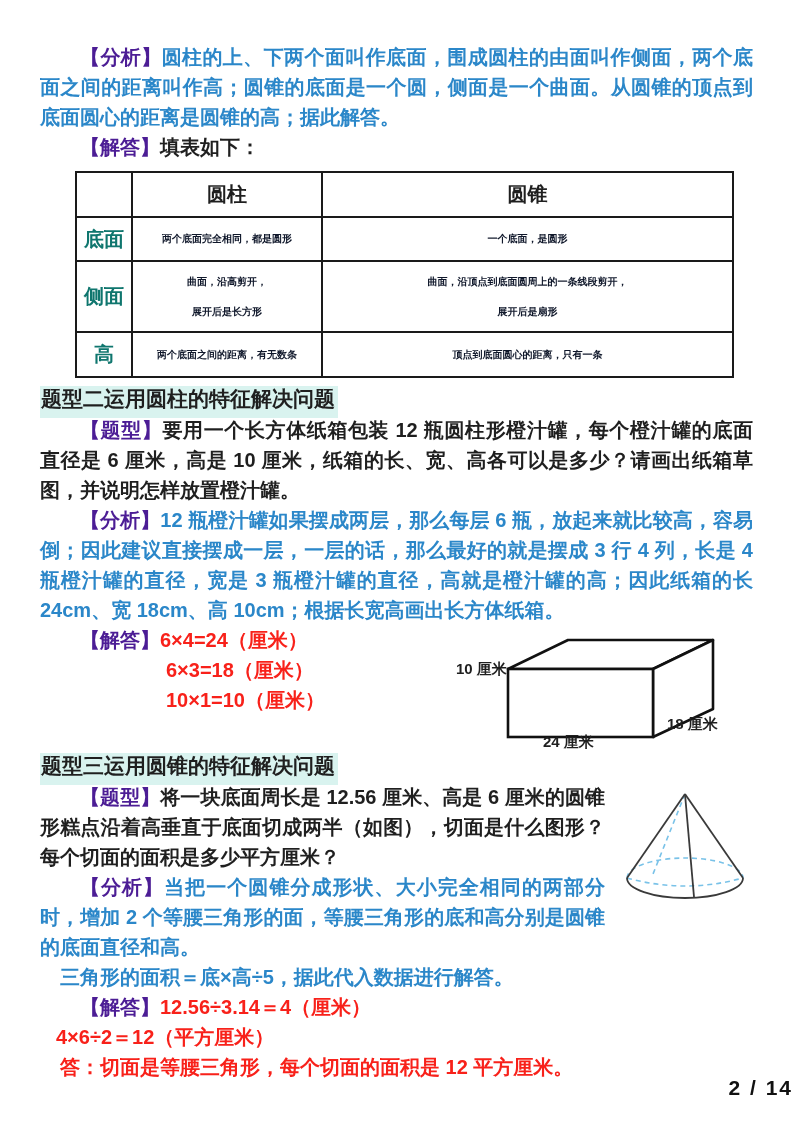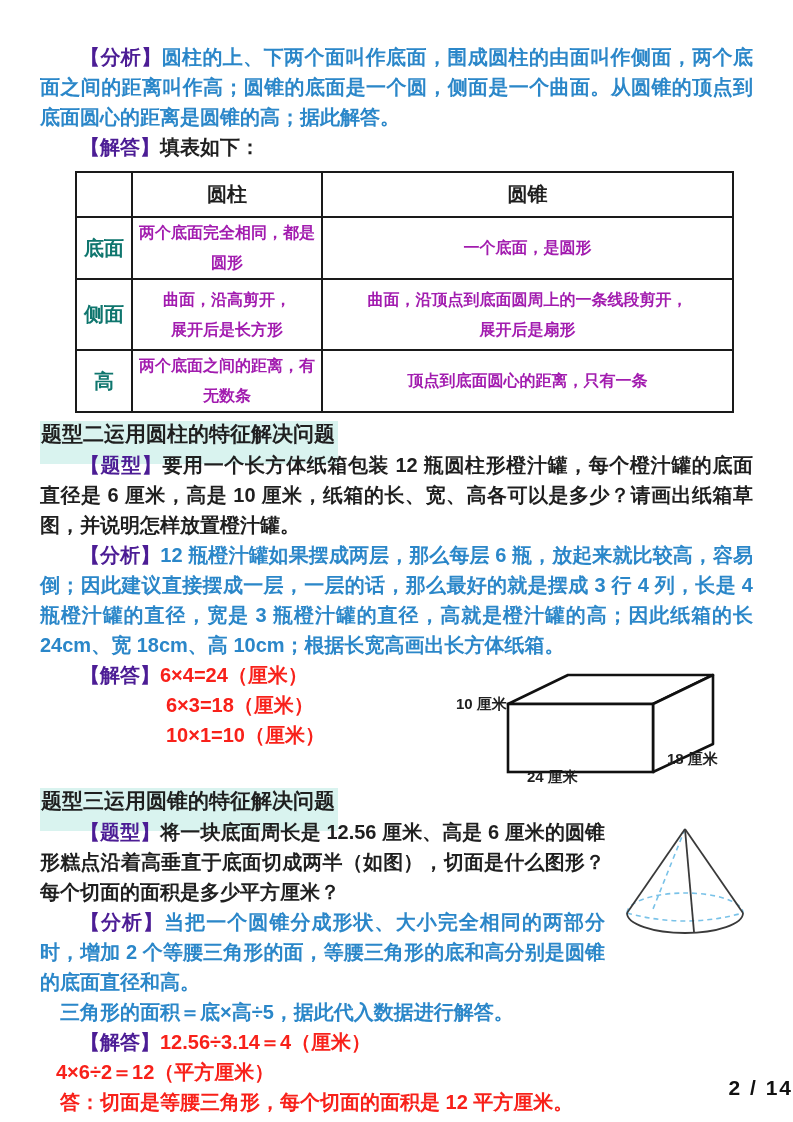--- a/index.html
+++ b/index.html
@@ -17,28 +17,28 @@
   .blue{color:#2b87c9;}
   .red{color:#f8211a;}
   .black{color:#1f1f1f;}
   
   table.cmp{border-collapse:collapse;margin:9px 0 6px 35px;table-layout:fixed;width:637px;}
   table.cmp td,table.cmp th{border:2px solid #1a1a1a;padding:0 3px;text-align:center;vertical-align:middle;}
   .col-label{width:48px;font-size:20px;color:#0f766e;}
   .col-cyl{width:182px;}
   .col-cone{width:403px;}
   table.cmp th{font-size:20px;color:#1f1f1f;height:43px;font-weight:bold;}
-  td.rcell{font-size:16px;color:#a21caf;}
+  td.rcell{font-size:10px;color:#0f172a;}
   tr.r1 td{height:42px;}
   tr.r2 td{height:69px;}
   tr.r3 td{height:43px;}
   td.rcell .cl{line-height:30px;}
   
   .sec-heading{font-size:21px;line-height:29px;margin:6px 0 2px 0;}
-  .sec-heading .hl{background:#d9f3ef;padding:1px 3px 19px 1px;}
+  .sec-heading .hl{background:#d9f3ef;padding:1px 3px 8px 1px;}
   
   .ans2{overflow:visible;}
   .ans2 .line{font-size:20px;line-height:30px;}
   .ans2 .cont{padding-left:126px;}
   .fig-box{float:right;width:330px;height:124px;position:relative;margin:2px 0 0 6px;}
   .fig-box .lbl{position:absolute;font-size:15px;color:#1f1f1f;font-weight:bold;white-space:nowrap;}
   
   .fig-cone{float:right;width:138px;height:122px;position:relative;margin:4px 0 4px 10px;}
   .footer{position:absolute;left:0;bottom:22px;width:100%;text-align:right;
           font-size:21px;letter-spacing:2px;color:#111;}
@@ -99,21 +99,21 @@
 
   <div class="ans2">
     <div class="fig-box">
       <svg width="330" height="124" viewBox="0 0 330 124">
         <polygon points="85,42 145,13 290,13 230,42" fill="#ffffff" stroke="#111111" stroke-width="2.6" stroke-linejoin="round"></polygon>
         <polygon points="230,42 290,13 290,82 230,110" fill="#ffffff" stroke="#111111" stroke-width="2.6" stroke-linejoin="round"></polygon>
         <rect x="85" y="42" width="145" height="68" fill="#ffffff" stroke="#111111" stroke-width="2.6"></rect>
       </svg>
       <div class="lbl" style="left:33px;top:33px;">10 厘米</div>
       <div class="lbl" style="left:244px;top:88px;">18 厘米</div>
-      <div class="lbl" style="left:104px;top:106px;">24 厘米</div>
+      <div class="lbl" style="left:120px;top:106px;">24 厘米</div>
     </div>
     <p class="line indent2"><span class="purple">【解答】</span><span class="red">6×4=24（厘米）</span></p>
     <p class="line cont red">6×3=18（厘米）</p>
     <p class="line cont red">10×1=10（厘米）</p>
   </div>
 
   <div class="sec-heading" style="clear:both;"><span class="hl">题型三运用圆锥的特征解决问题</span></div>
 
   <div>
     <div class="fig-cone">

